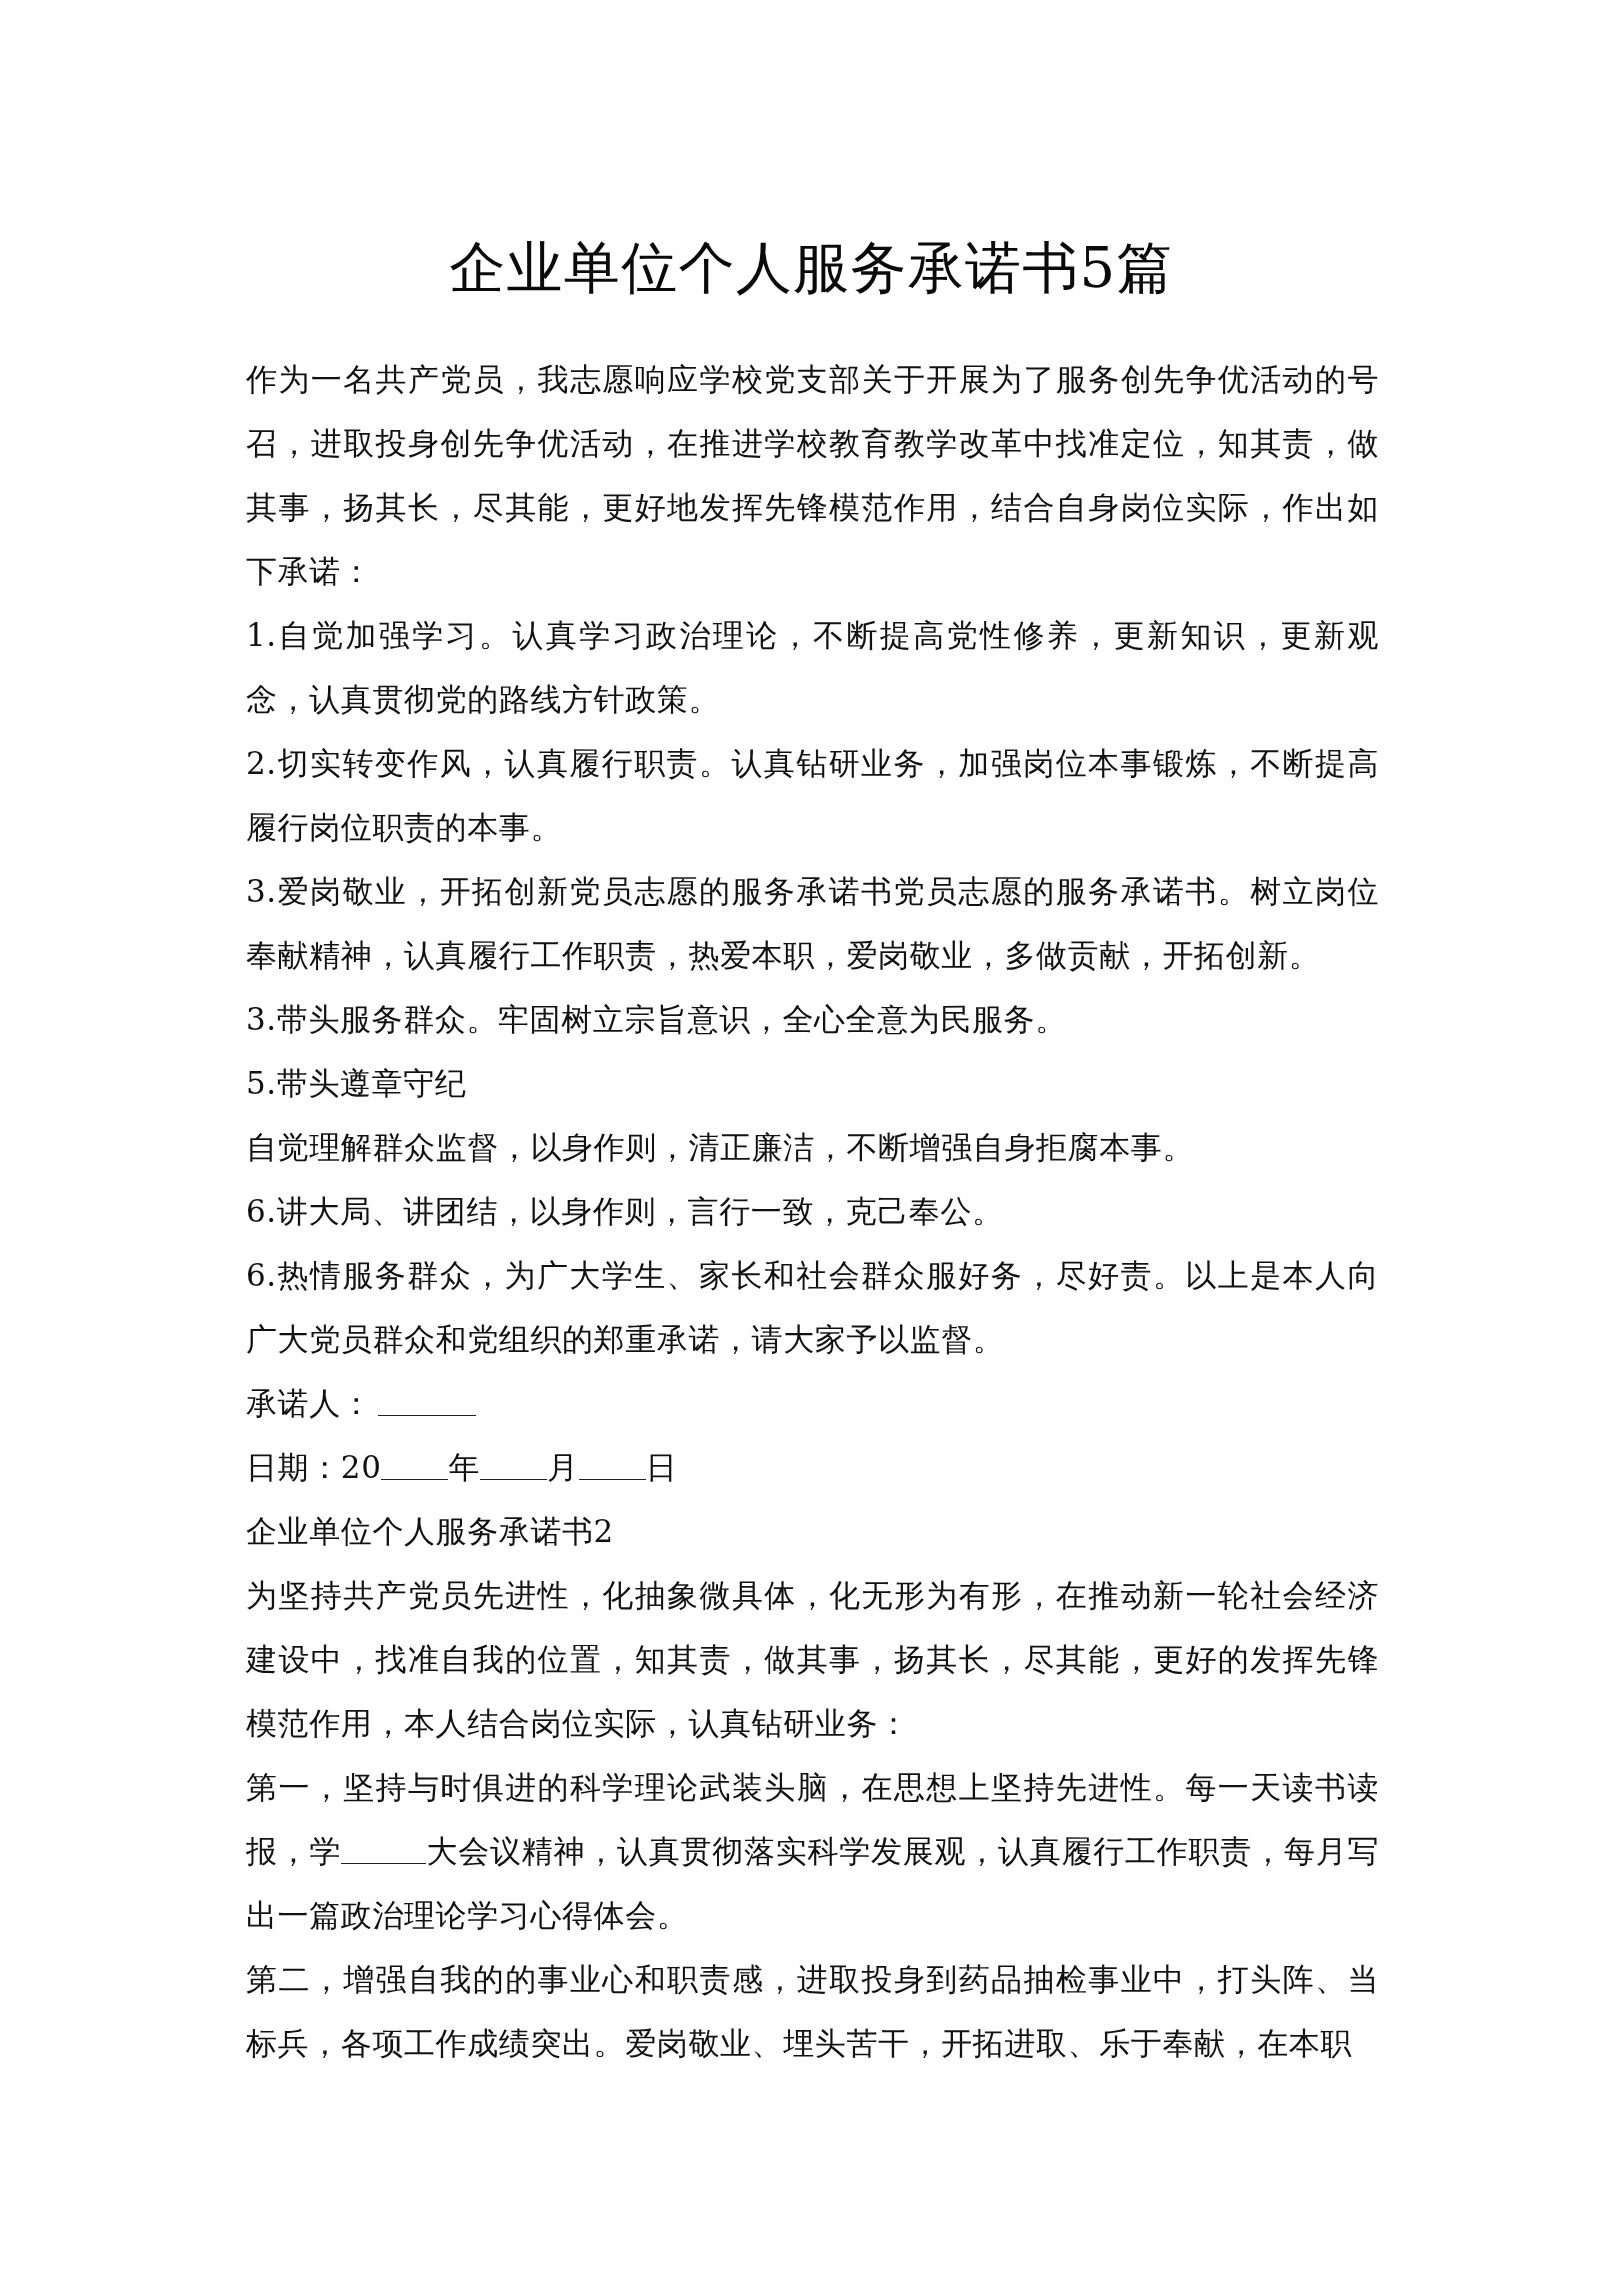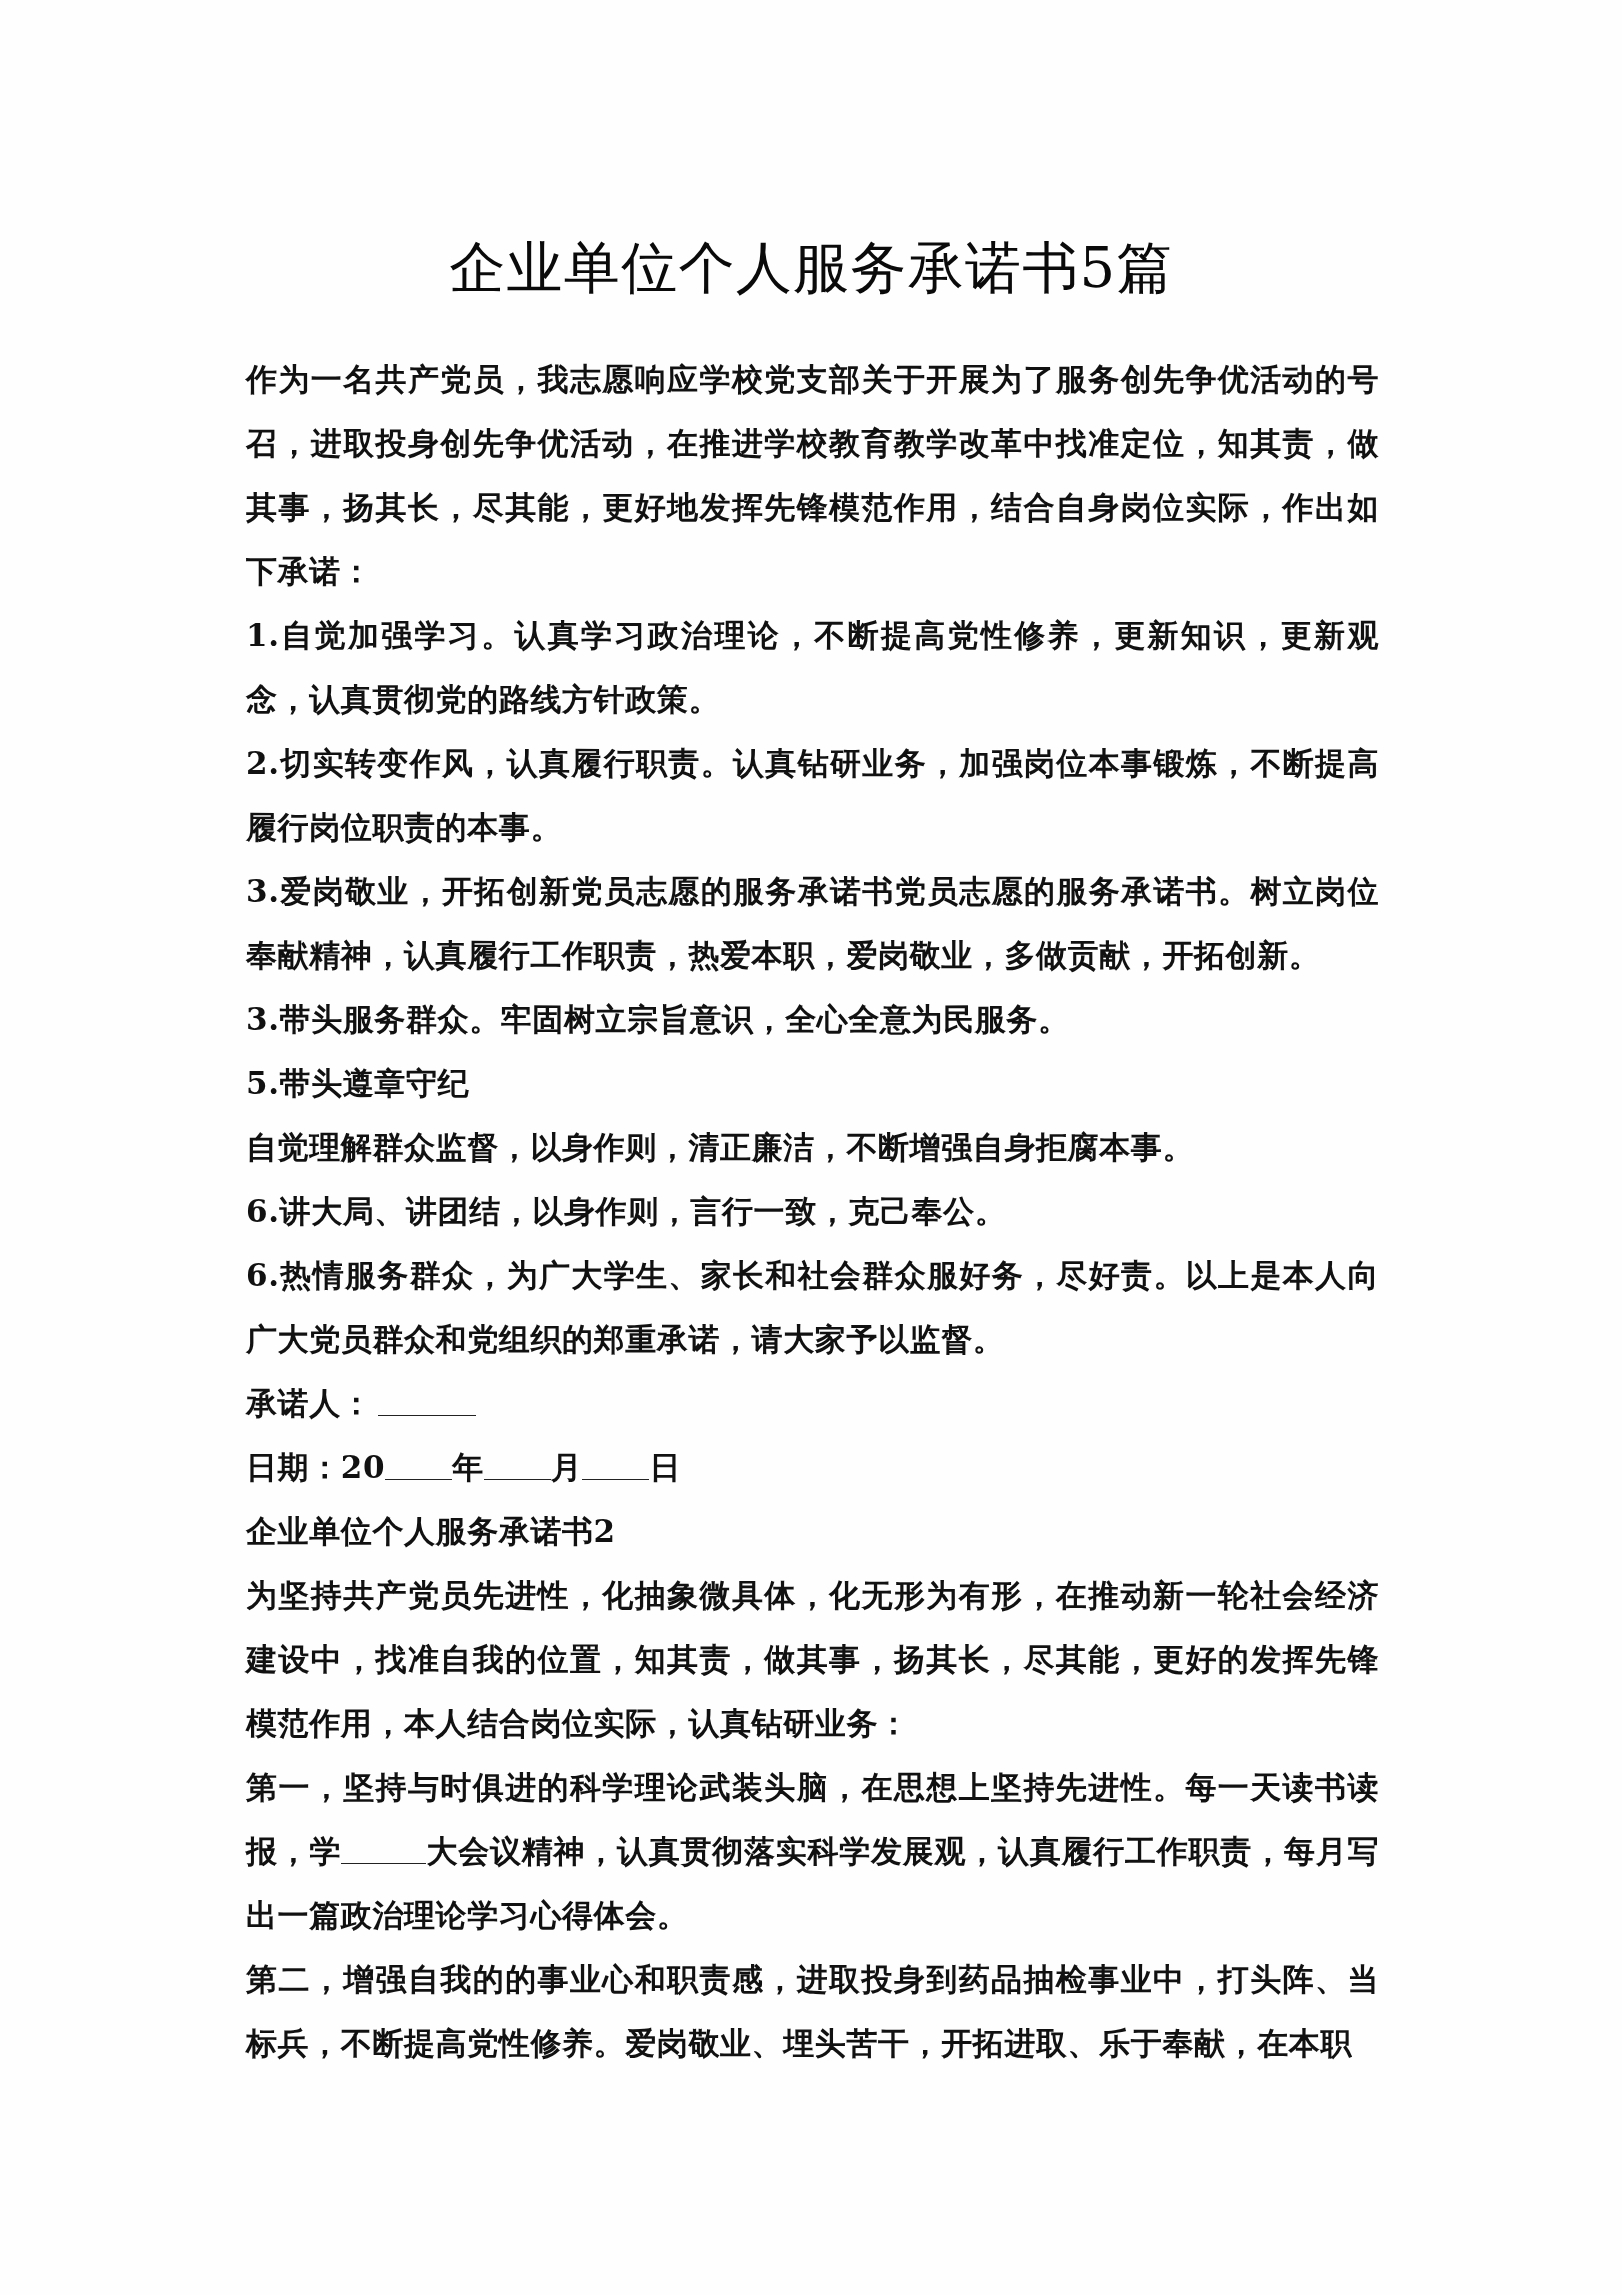--- a/index.html
+++ b/index.html
@@ -42,21 +42,20 @@
     width: 1133px;
     font-size: 31px;
     line-height: 64px;
     letter-spacing: 0.6px;
     text-align: justify;
     text-justify: inter-character;
   }
   .para {
     margin: 0;
     padding: 0;
-    font-weight: bold;
   }
   .blank {
     display: inline-block;
     border-bottom: 1.3px solid #222;
     height: 1em;
     vertical-align: -0.05em;
   }
   .blank.sig { width: 98px; margin-left: 5.2px; }
   .blank.date { width: 67px; }
   .blank.inline { width: 85px; }
@@ -87,17 +86,17 @@
       <span>日期：</span><span>20</span><span class="blank date"></span><span>年</span><span class="blank date"></span><span>月</span><span class="blank date"></span><span>日</span>
     </p>
 
     <p class="para">企业单位个人服务承诺书2</p>
     <p class="para">为坚持共产党员先进性，化抽象微具体，化无形为有形，在推动新一轮社会经济建设中，找准自我的位置，知其责，做其事，扬其长，尽其能，更好的发挥先锋模范作用，本人结合岗位实际，认真钻研业务：</p>
 
     <p class="para">
       <span>第一，坚持与时俱进的科学理论武装头脑，在思想上坚持先进性。每一天读书读报，学</span><span class="blank inline"></span><span>大会议精神，认真贯彻落实科学发展观，认真履行工作职责，每月写出一篇政治理论学习心得体会。</span>
     </p>
 
-    <p class="para">第二，增强自我的的事业心和职责感，进取投身到药品抽检事业中，打头阵、当标兵，不断提高党性修养。爱岗敬业、埋头苦干，开拓进取、乐于奉献，在本职</p>
+    <p class="para">第二，增强自我的的事业心和职责感，进取投身到药品抽检事业中，打头阵、当标兵，各项工作成绩突出。爱岗敬业、埋头苦干，开拓进取、乐于奉献，在本职</p>
   </div>
 
 </div>
 
 
 </body></html>

